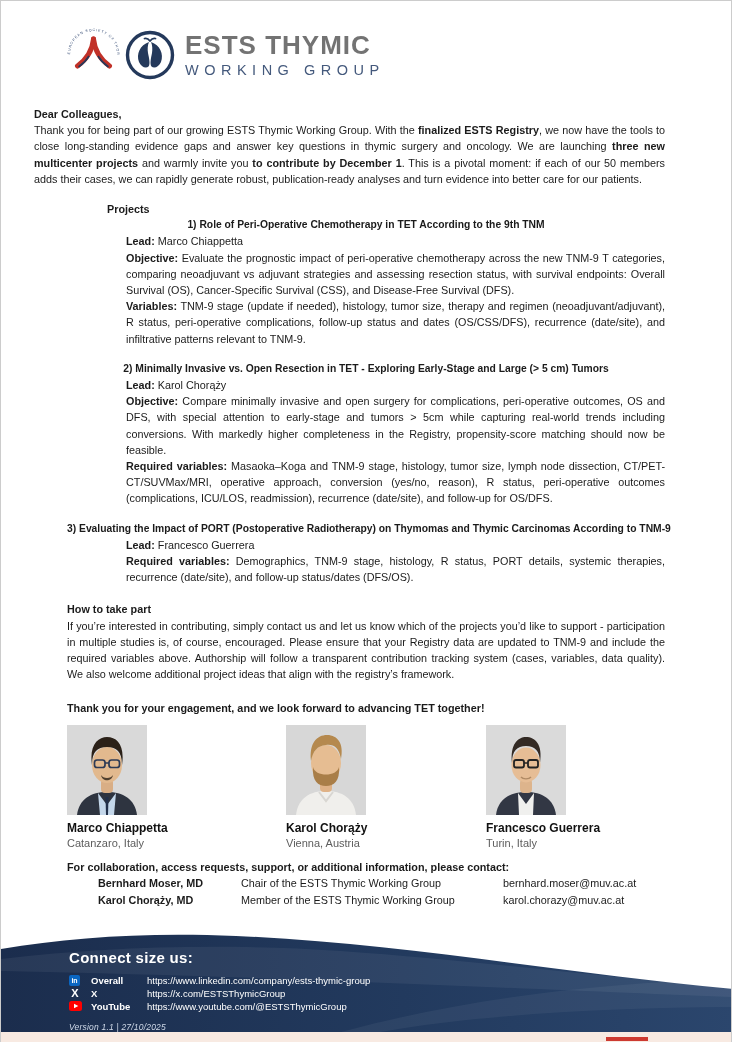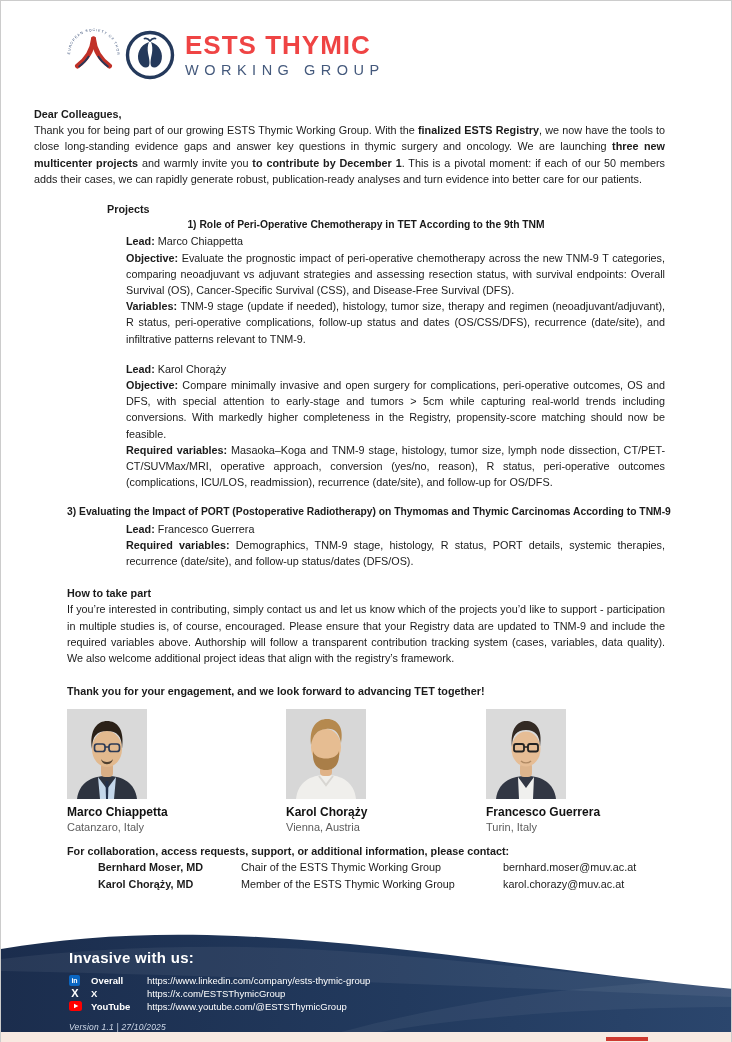--- a/index.html
+++ b/index.html
@@ -7,21 +7,21 @@
     position:relative;width:732px;height:1042px;margin:0 auto;
     background:#ffffff;border:1px solid #cccccc;border-bottom:none;
     box-sizing:border-box;overflow:hidden;
     font-family:"Liberation Sans",sans-serif;color:#1b1b1b;
   }
   
   .logos{display:flex;align-items:center;margin:25px 0 0 64px;}
   .seal{width:57px;height:57px;flex:0 0 auto;}
   .tlogo{width:52px;height:52px;margin-left:2px;flex:0 0 auto;}
   .brand{margin-left:9px;line-height:1;}
-  .brand-title{font-size:26px;font-weight:800;letter-spacing:1px;color:#ef4444;}
+  .brand-title{font-size:26px;font-weight:800;letter-spacing:1px;color:#737373;}
   .brand-subtitle{font-size:14.5px;font-weight:400;letter-spacing:5.5px;color:#44597c;margin-top:5px;}
   
   .title-block{margin:22px 66px 0;}
   .h1{font-size:20.5px;line-height:27px;font-weight:800;color:#101010;letter-spacing:.1px;}
   .h2{font-size:19.5px;line-height:26px;font-weight:400;color:#181818;letter-spacing:.3px;}
   
   .content{margin:0 66px;font-size:10.8px;line-height:16.2px;text-align:justify;}
   .mt-intro{margin-top:23px;margin-left:33px;}
   .bold{font-weight:700;}
   .projects-label{margin-top:14px;font-weight:700;margin-left:40px;}
@@ -99,20 +99,21 @@
     <div class="project">
       <div class="project-heading">1) Role of Peri-Operative Chemotherapy in TET According to the 9th TNM</div>
       <div class="proj-body">
         <div><b>Lead:</b><span> Marco Chiappetta</span></div>
         <div><b>Objective:</b><span> Evaluate the prognostic impact of peri-operative chemotherapy across the new TNM-9 T categories, comparing neoadjuvant vs adjuvant strategies and assessing resection status, with survival endpoints: Overall Survival (OS), Cancer-Specific Survival (CSS), and Disease-Free Survival (DFS).</span></div>
         <div><b>Variables:</b><span> TNM-9 stage (update if needed), histology, tumor size, therapy and regimen (neoadjuvant/adjuvant), R status, peri-operative complications, follow-up status and dates (OS/CSS/DFS), recurrence (date/site), and infiltrative patterns relevant to TNM-9.</span></div>
       </div>
     </div>
 
     <div class="project">
+      <div class="project-heading">2) Minimally Invasive vs. Open Resection in TET - Exploring Early-Stage and Large (&gt; 5 cm) Tumors</div>
       <div class="proj-body">
         <div><b>Lead:</b><span> Karol Chorąży</span></div>
         <div><b>Objective:</b><span> Compare minimally invasive and open surgery for complications, peri-operative outcomes, OS and DFS, with special attention to early-stage and tumors &gt; 5cm while capturing real-world trends including conversions. With markedly higher completeness in the Registry, propensity-score matching should now be feasible.</span></div>
         <div><b>Required variables:</b><span> Masaoka–Koga and TNM-9 stage, histology, tumor size, lymph node dissection, CT/PET-CT/SUVMax/MRI, operative approach, conversion (yes/no, reason), R status, peri-operative outcomes (complications, ICU/LOS, readmission), recurrence (date/site), and follow-up for OS/DFS.</span></div>
       </div>
     </div>
 
     <div class="project">
       <div class="project-heading">3) Evaluating the Impact of PORT (Postoperative Radiotherapy) on Thymomas and Thymic Carcinomas According to TNM-9</div>
       <div class="proj-body">
@@ -198,21 +199,21 @@
           <stop offset="0" stop-color="#1b2d4d"></stop>
           <stop offset="0.55" stop-color="#223a5e"></stop>
           <stop offset="1" stop-color="#2b466d"></stop>
         </linearGradient>
       </defs>
       <path d="M0,24 C70,12 150,7 235,11 C400,18 560,48 732,64 L732,107 L0,107 Z" fill="url(#navGrad)"></path>
       <path d="M0,34 C100,22 220,18 340,26 C480,36 600,52 732,62 L732,72 C560,66 300,52 0,46 Z" fill="#ffffff" opacity="0.06"></path>
       <path d="M340,107 C470,72 600,58 732,54 L732,82 C600,82 460,92 380,107 Z" fill="#ffffff" opacity="0.05"></path>
     </svg>
     <div class="footer-content">
-      <div class="connect-heading">Invasive with us:</div>
+      <div class="connect-heading">Connect size us:</div>
       <div class="social">
         <span class="li-badge">
             <span>in</span>
           </span>
         <span class="social-label">Overall</span>
         <span class="social-url">https://www.linkedin.com/company/ests-thymic-group</span>
 
         <span class="x-badge">
             <span>X</span>
           </span>

